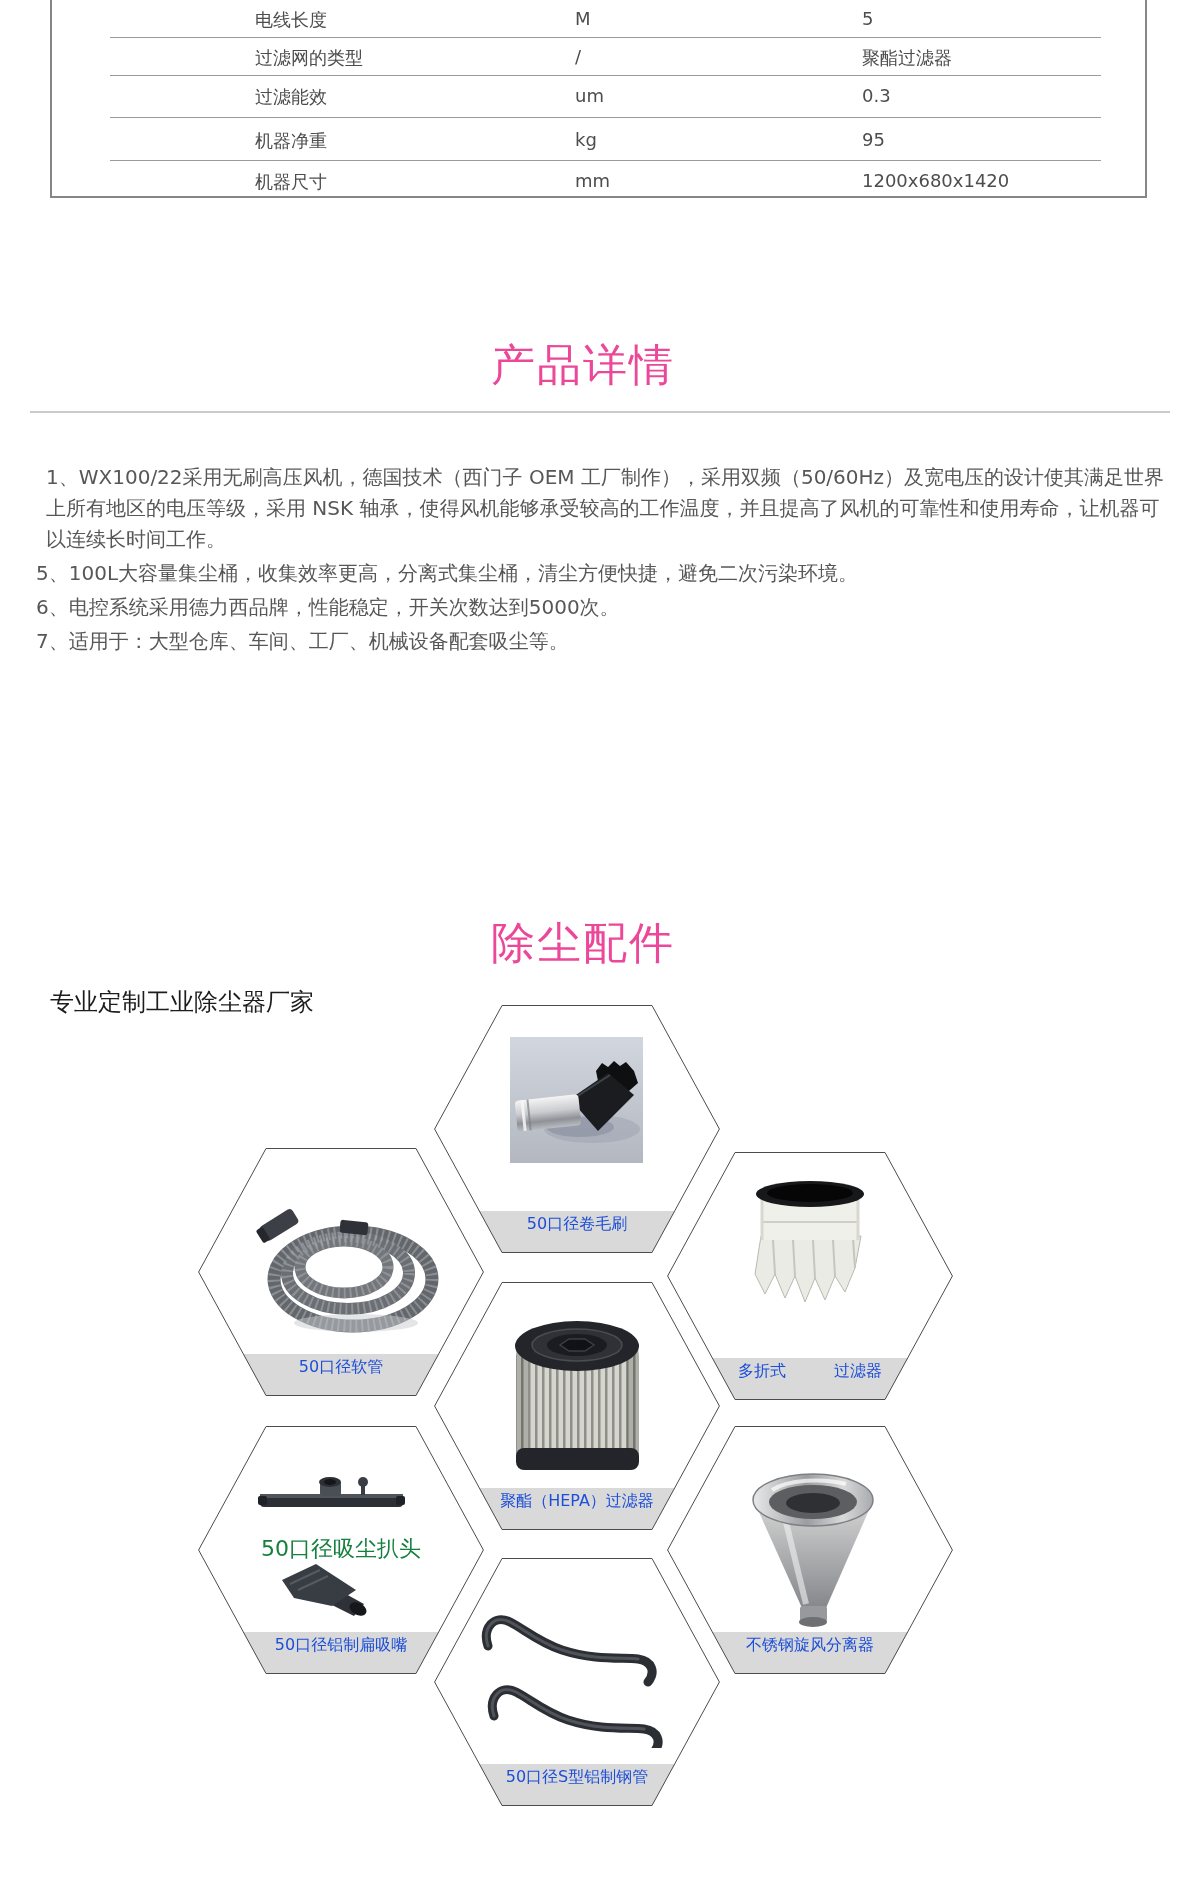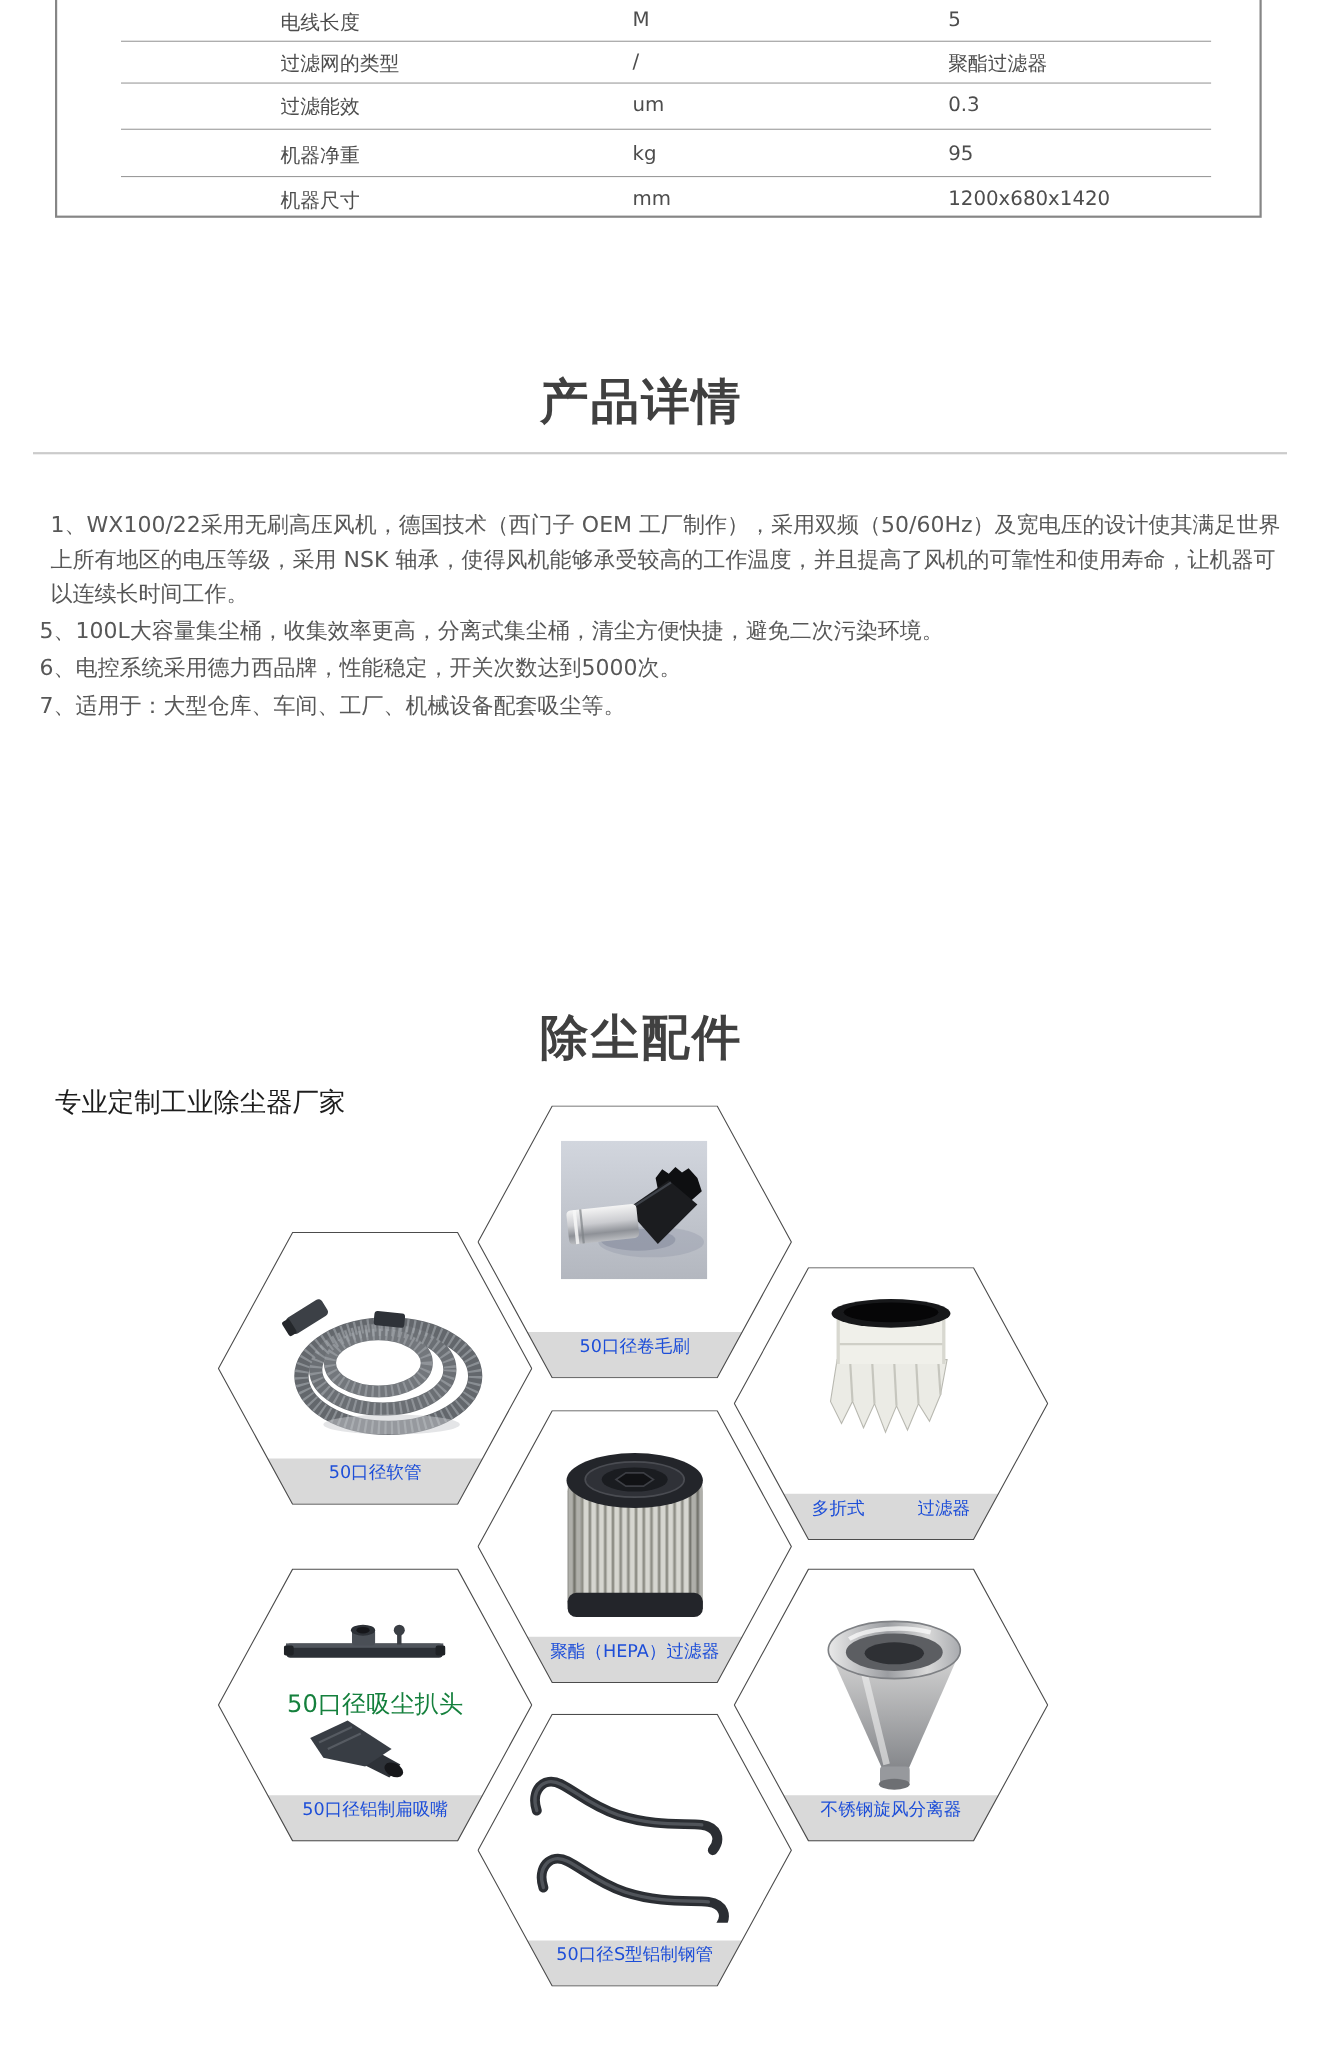--- a/index.html
+++ b/index.html
@@ -14,21 +14,21 @@
   }
   .spec-row{position:absolute;left:0;width:100%;height:26px;}
   .spec-row span{position:absolute;top:0;font-size:18px;color:#4d4d4d;white-space:nowrap;}
   .col-name{left:175px;margin-left:28px;}
   .col-unit{left:523px;}
   .col-value{left:810px;}
   .spec-divider{position:absolute;left:58px;width:991px;height:1px;background:#9b9b9b;}
   
   .section-title{
     position:absolute;left:0;width:1166px;text-align:center;
-    font-size:44px;color:#404040;letter-spacing:2px;white-space:nowrap;font-weight:bold;
+    font-size:44px;color:#ec4899;letter-spacing:2px;white-space:nowrap;
   }
   .big-divider{position:absolute;top:411px;left:30px;width:1140px;height:2px;background:#cbcbcb;}
   
   .details-text{
     position:absolute;left:36px;top:462px;width:1130px;
     font-size:20px;line-height:31px;color:#575757;
   }
   .details-text p{margin:0 0 3px 0;}
   .details-text p.indent{padding-left:10px;}
   
@@ -121,21 +121,21 @@
     <path d="M66,60 L100,38" stroke="#3f434a" stroke-width="2" fill="none"></path>
     <g transform="rotate(-6 42 76)">
       <rect x="6" y="60" width="64" height="31" rx="4" fill="url(#gmA)"></rect>
       <rect x="12" y="60" width="3" height="31" fill="#f7f7f7" opacity="0.85"></rect>
       <rect x="18" y="60" width="2" height="31" fill="#7e8186" opacity="0.7"></rect>
     </g>
   </svg>
   <div class="hex-label">50口径卷毛刷</div>
 </div>
 
-<div class="hex" style="left:198px;top:1120px">
+<div class="hex" style="left:198px;top:1148px">
   <svg class="shape" viewBox="0 0 286 248">
     <polygon points="68,0 218,0 286,124 218,248 68,248 0,124" fill="#ffffff"></polygon>
     <polygon points="45,206 241,206 218,248 68,248" fill="#d9d9d9"></polygon>
     <polygon points="68,0.5 218,0.5 285.4,124 218,247.5 68,247.5 0.6,124" fill="none" stroke="#4c4c4c" stroke-width="1"></polygon>
   </svg>
   <svg class="photo" style="left:50px;top:35px" width="195" height="160" viewBox="0 0 195 160">
     <ellipse cx="105" cy="96" rx="79" ry="47" fill="none" stroke="#63676c" stroke-width="13"></ellipse>
     <ellipse cx="100" cy="90" rx="61" ry="36" fill="none" stroke="#6b6f74" stroke-width="12"></ellipse>
     <ellipse cx="96" cy="84" rx="44" ry="26" fill="none" stroke="#73777c" stroke-width="11"></ellipse>
     <ellipse cx="105" cy="96" rx="79" ry="47" fill="none" stroke="#a3a8ad" stroke-width="12" stroke-dasharray="2 4" opacity="0.6"></ellipse>

